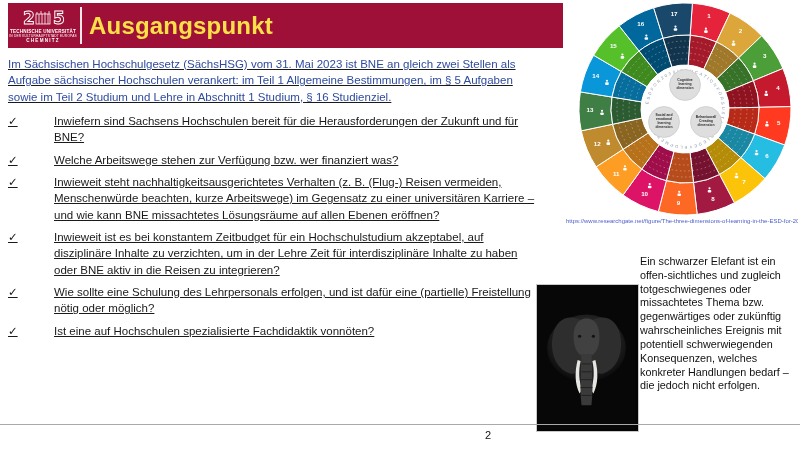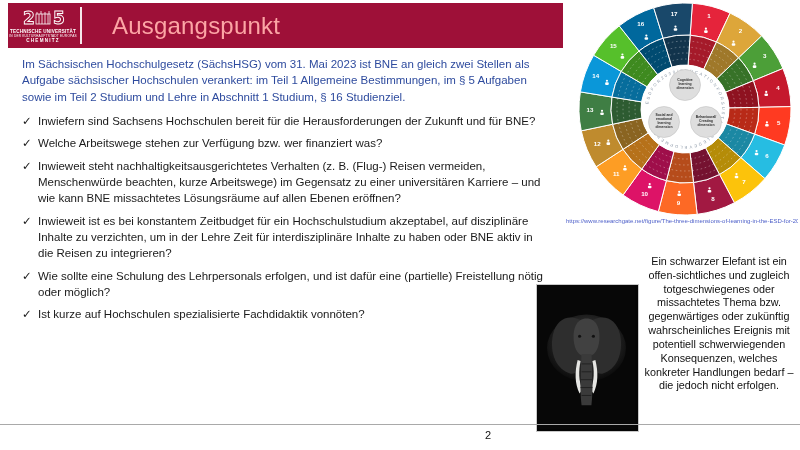--- a/index.html
+++ b/index.html
@@ -7,38 +7,38 @@
          font-family:"Liberation Sans","DejaVu Sans",sans-serif;color:#1a1a1a;}
 
   
   .banner{position:absolute;left:8px;top:3px;width:555px;height:45px;display:flex;align-items:center;}
   .logo-box{width:70px;height:100%;display:flex;flex-direction:column;align-items:center;justify-content:center;color:#fff;}
   .logo-glyph{width:52px;height:20px;}
   .logo-l1{font-size:4.6px;letter-spacing:.2px;font-weight:bold;margin-top:1px;white-space:nowrap;}
   .logo-l2{font-size:3.2px;letter-spacing:.2px;white-space:nowrap;}
   .logo-l3{font-size:4.6px;letter-spacing:1.2px;font-weight:bold;white-space:nowrap;}
   .banner-sep{width:2px;height:37px;background:rgba(255,255,255,.9);margin:0 0 0 2px;}
-  .banner-title{color:#fca5a5;font-size:24px;font-weight:normal;margin-left:30px;letter-spacing:.2px;}
-
-  
-  .content{position:absolute;left:22px;top:56px;width:528px;font-size:11.5px;line-height:1.42;}
+  .banner-title{color:#fde047;font-size:24px;font-weight:bold;margin-left:7px;letter-spacing:.2px;}
+
+  
+  .content{position:absolute;left:8px;top:56px;width:528px;font-size:11.5px;line-height:1.42;text-decoration:underline;}
   .para{margin:0 0 8px 0;}
   .para.blue{}
   .qlist{list-style:none;margin:0;padding:0;}
   .qitem{display:flex;margin:0 0 6px 0;}
   .check{width:16px;flex:0 0 16px;font-size:11.5px;}
-  .qtext{flex:1;}
+  .qtext{flex:1;margin-left:30px;}
 
   
   .wheel-wrap{position:absolute;left:572px;top:2px;width:226px;height:214px;}
   .wheel-link{position:absolute;left:566px;top:218px;width:232px;text-align:center;
               font-size:6px;text-decoration:underline;white-space:nowrap;overflow:hidden;}
 
   
-  .eleph-caption{position:absolute;left:640px;top:255px;width:158px;font-size:10.8px;line-height:1.28;color:#111;text-align:center;}
+  .eleph-caption{position:absolute;left:640px;top:255px;width:158px;font-size:10.8px;line-height:1.28;color:#111;}
   .eleph-img{position:absolute;left:536px;top:284px;width:101px;height:146px;border:1px solid #c9c9c9;background:#050505;}
 
   
   .footer-line{position:absolute;left:0;top:424px;width:800px;border-top:1px solid #a9a9a9;}
   .page-num{position:absolute;left:458px;top:429px;width:60px;text-align:center;font-size:11px;color:#111;}
   .site-url{position:absolute;right:12px;top:429px;font-size:11px;color:#111;margin-top:48px;}
 </style>
 </head>
 <body>
 
@@ -87,21 +87,21 @@
         <li class="qitem">
           <span class="check">✓</span>
           <span class="qtext">Inwieweit ist es bei konstantem Zeitbudget für ein Hochschulstudium akzeptabel, auf disziplinäre Inhalte zu verzichten, um in der Lehre Zeit für interdisziplinäre Inhalte zu haben oder BNE aktiv in die Reisen zu integrieren?</span>
         </li>
         <li class="qitem">
           <span class="check">✓</span>
           <span class="qtext">Wie sollte eine Schulung des Lehrpersonals erfolgen, und ist dafür eine (partielle) Freistellung nötig oder möglich?</span>
         </li>
         <li class="qitem">
           <span class="check">✓</span>
-          <span class="qtext">Ist kurze auf Hochschulen spezialisierte Fachdidaktik vonnöten?</span>
+          <span class="qtext">Ist eine auf Hochschulen spezialisierte Fachdidaktik vonnöten?</span>
         </li>
       </ul>
   </div>
 
   <div class="wheel-wrap">
     <svg id="wheel-svg" viewBox="0 0 226 214" width="226" height="214">
         <g>
           <path d="M120.39,1.26 A106,106 0 0 1 158.09,11.07 L144.48,40.03 A74,74 0 0 0 118.16,33.18 Z" fill="#E5243B" stroke="#ffffff" stroke-width="1"></path>
           <path d="M118.16,33.18 A74,74 0 0 1 144.48,40.03 L131.72,67.18 A44,44 0 0 0 116.07,63.11 Z" fill="#a51a2a" stroke="#ffffff" stroke-width="1"></path>
           <text x="136.92771179233858" y="16.062713720804325" text-anchor="middle" font-size="6.2" font-weight="bold" fill="#fff">1</text>

